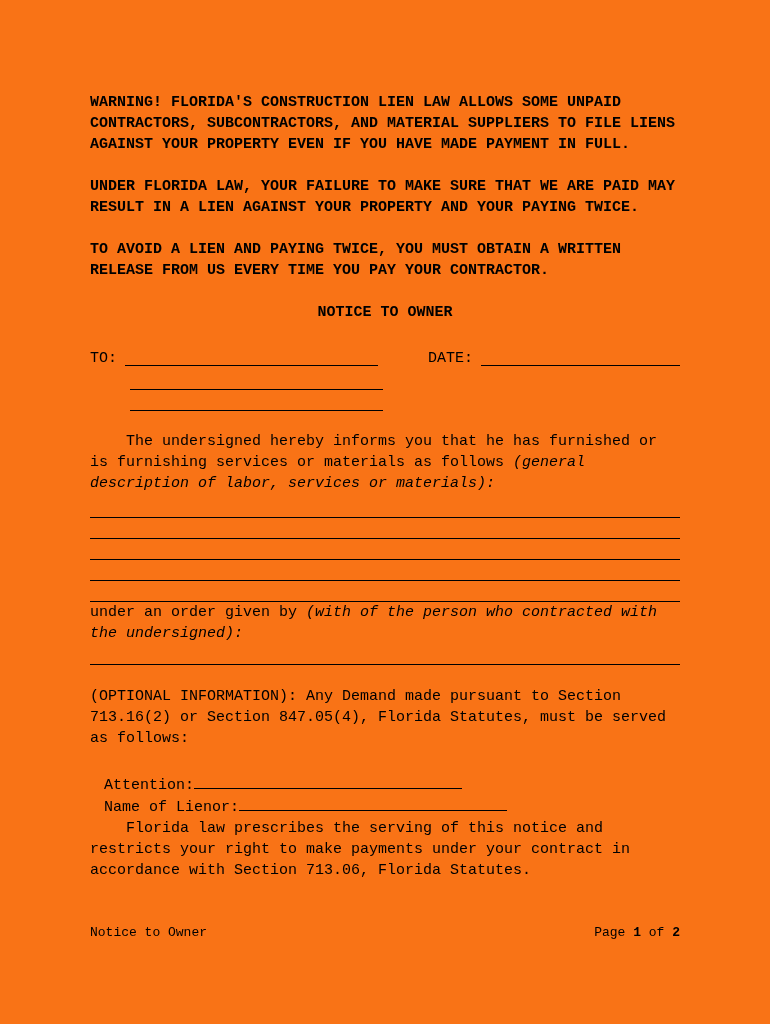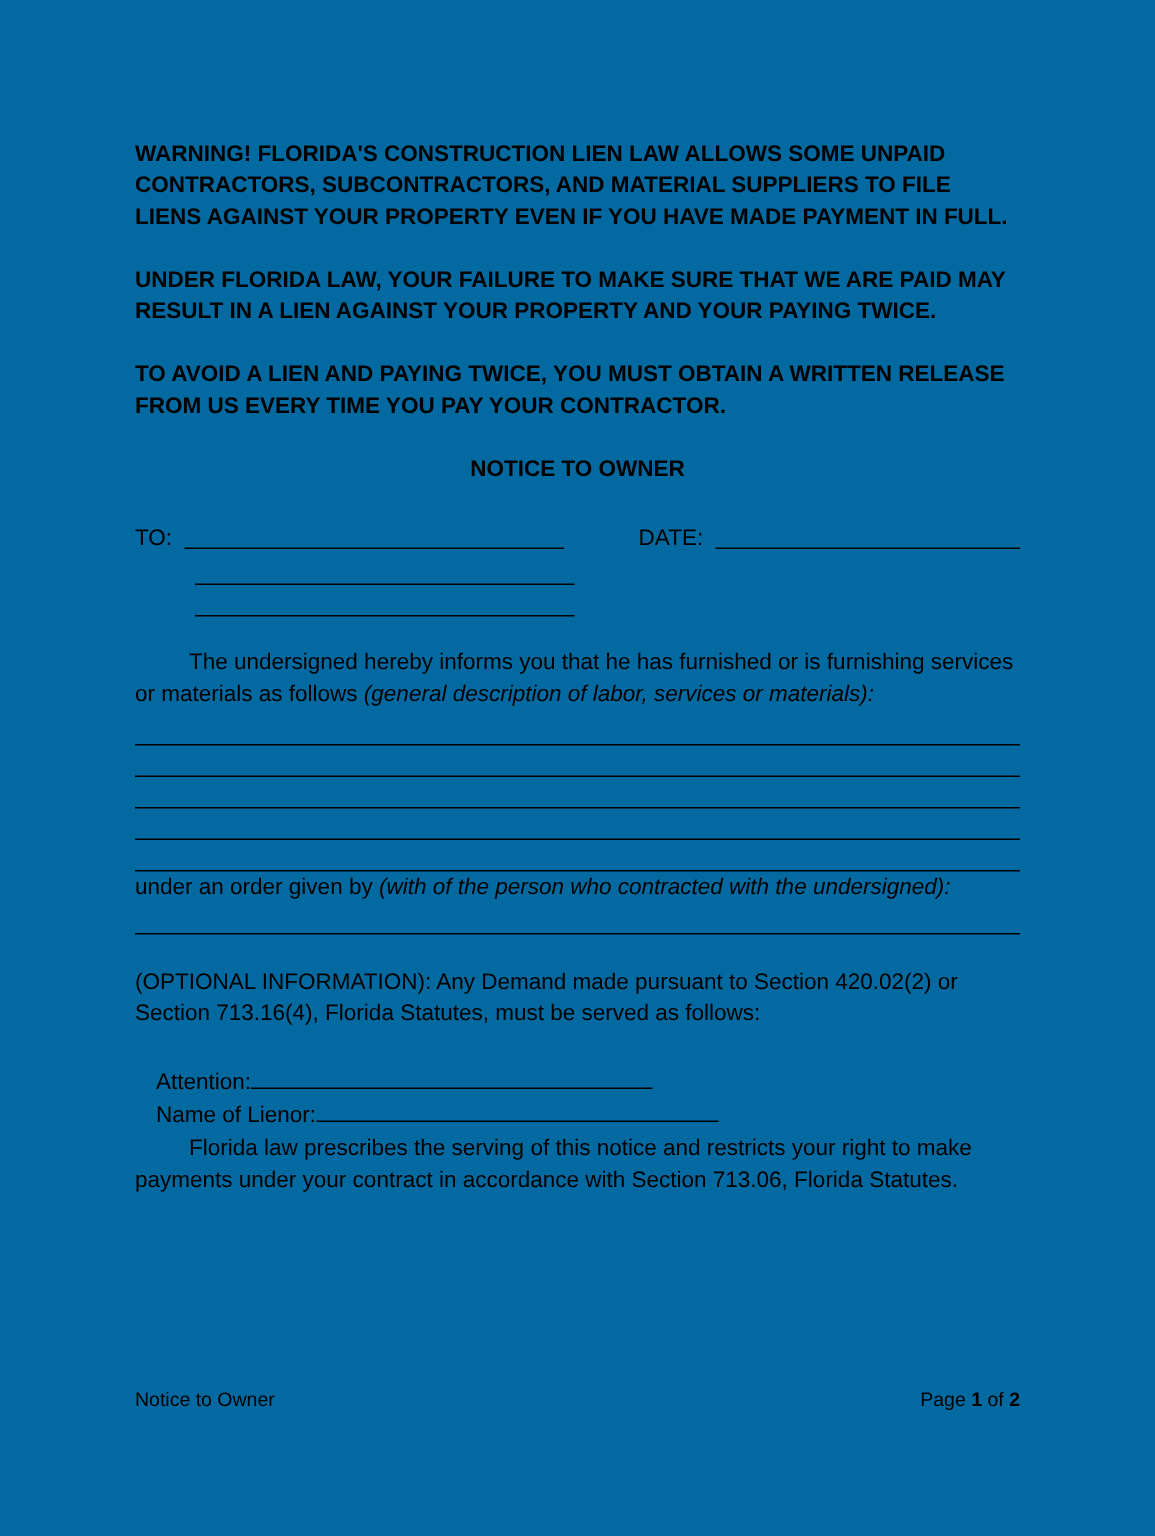--- a/index.html
+++ b/index.html
@@ -2,23 +2,23 @@
 <html><head>
 <meta charset="utf-8">
 <style>
   * { margin: 0; padding: 0; box-sizing: border-box; }
   html, body { background: #ffffff; }
   .page {
     width: 770px;
     height: 1024px;
     margin: 0 auto;
     position: relative;
-    background: #0369a1;
+    background: #f97316;
     color: #000000;
-    font-family: Liberation Sans, sans-serif;
+    font-family: Liberation Mono, monospace;
     font-size: 15px;
     line-height: 21px;
     overflow: hidden;
   }
   .content {
     position: absolute;
     left: 90px;
     right: 90px;
     top: 92px;
   }
@@ -110,21 +110,21 @@
     </div>
 
 
     <div class="rule"></div>
     <div class="rule"></div>
 
     <p class="para"><span>under an order given by </span><span class="italic">(with of the person who contracted with the undersigned):</span></p>
 
     <div class="rule"></div>
 
-    <p class="para optional-para">(OPTIONAL INFORMATION): Any Demand made pursuant to Section 420.02(2) or Section 713.16(4), Florida Statutes, must be served as follows:</p>
+    <p class="para optional-para">(OPTIONAL INFORMATION): Any Demand made pursuant to Section 713.16(2) or Section 847.05(4), Florida Statutes, must be served as follows:</p>
 
     <div class="fields-block">
       <div class="field-line">
         <span class="lbl">Attention:</span><span class="fill attention-line"></span>
       </div>
       <div class="field-line">
         <span class="lbl">Name of Lienor:</span><span class="fill lienor-line"></span>
       </div>
     </div>
 

